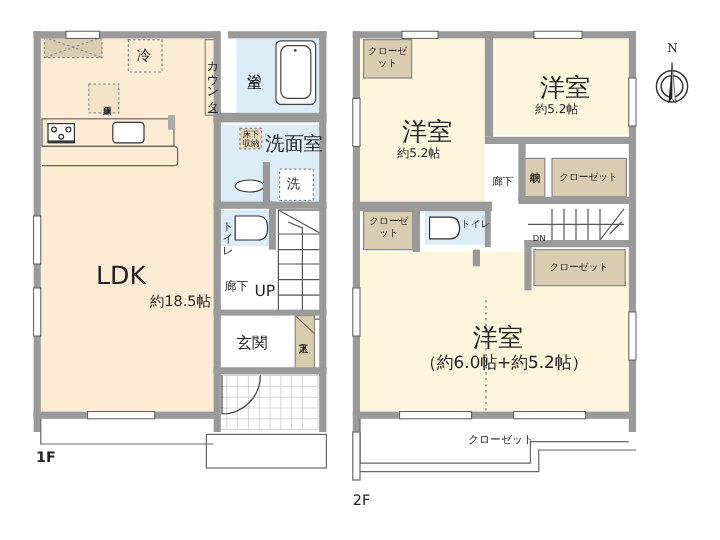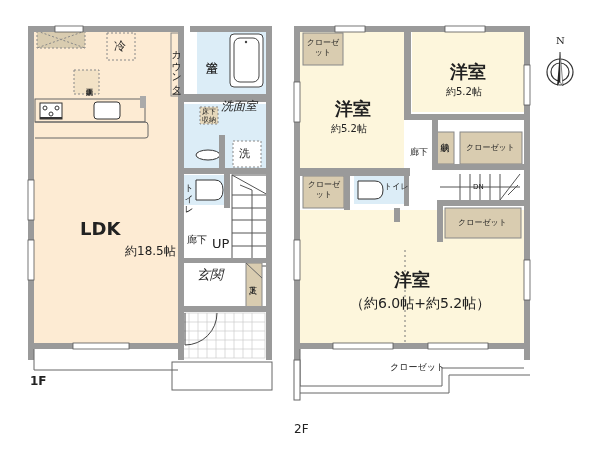--- a/index.html
+++ b/index.html
@@ -1,19 +1,19 @@
 <!DOCTYPE html>
 <html><head>
 <meta charset="utf-8">
 <style>
   html,body{margin:0;padding:0;background:#fff;}
   body{width:600px;height:450px;position:relative;overflow:hidden;font-family:"DejaVu Sans","Liberation Sans",sans-serif;}
   svg{position:absolute;left:0;top:0;}
   .lbl{position:absolute;color:#222;text-align:center;white-space:nowrap;line-height:1;}
-  .big{font-size:18px;font-weight:bold;}
+  .big{font-size:21px;}
   .mid{font-size:12px;}
   .sm{font-size:9px;}
   .xs{font-size:8px;}
   .vert{writing-mode:vertical-rl;text-orientation:upright;letter-spacing:0;}
 </style>
 </head>
 <body>
 
 <svg width="600" height="450" viewBox="0 0 600 450">
 
@@ -184,41 +184,41 @@
     <polygon points="0,-20 -3,14 0,10" fill="#222"></polygon>
     <polygon points="0,-20 3,14 0,10" fill="#fff" stroke="#333" stroke-width="0.6"></polygon>
   </g>
 </svg>
 
 <div class="lbl mid" style="left:114px;top:40px;">冷</div>
 <div class="lbl xs vert" style="left:80px;top:72px;width:12px;height:22px;font-size:7px;">床下収納</div>
 <div class="lbl sm vert" style="left:171px;top:35px;height:62px;font-size:10px;">カウンター</div>
 <div class="lbl mid vert" style="left:206px;top:52px;">浴室</div>
 <div class="lbl xs" style="left:200px;top:108px;width:18px;font-size:7px;white-space:normal;line-height:8px;">床下収納</div>
-<div class="lbl sm" style="left:221px;top:100px;font-size:12px;font-style:italic;">洗面室</div>
+<div class="lbl sm" style="left:221px;top:112px;font-size:16px;">洗面室</div>
 <div class="lbl sm" style="left:239px;top:148px;font-size:11px;">洗</div>
 <div class="lbl xs vert" style="left:184px;top:178px;font-size:9px;">トイレ</div>
 <div class="lbl sm" style="left:187px;top:235px;font-size:10px;">廊下</div>
 <div class="lbl xs" style="left:212px;top:237px;font-size:13px;">UP</div>
-<div class="lbl mid" style="left:197px;top:268px;font-size:13px;font-style:italic;">玄関</div>
+<div class="lbl mid" style="left:197px;top:280px;font-size:13px;">玄関</div>
 <div class="lbl xs vert" style="left:248px;top:280px;font-size:8px;">下足入</div>
 <div class="lbl big" style="left:80px;top:220px;">LDK</div>
 <div class="lbl mid" style="left:77px;top:245px;padding-left:48px;">約18.5帖</div>
 <div class="lbl mid" style="left:30px;top:375px;font-weight:bold;">1F</div>
 
 <div class="lbl xs" style="left:306px;top:38px;width:34px;white-space:normal;line-height:10px;font-size:8px;">クローゼット</div>
 <div class="lbl big" style="left:335px;top:100px;">洋室</div>
 <div class="lbl sm" style="left:331px;top:124px;font-size:10px;">約5.2帖</div>
 <div class="lbl big" style="left:450px;top:63px;">洋室</div>
 <div class="lbl sm" style="left:446px;top:87px;font-size:10px;">約5.2帖</div>
 <div class="lbl xs" style="left:410px;top:148px;font-size:9px;">廊下</div>
 <div class="lbl xs vert" style="left:440px;top:136px;font-size:9px;">収納</div>
 <div class="lbl xs" style="left:466px;top:144px;font-size:8px;">クローゼット</div>
 <div class="lbl xs" style="left:306px;top:180px;width:36px;white-space:normal;line-height:10px;font-size:8px;">クローゼット</div>
 <div class="lbl xs" style="left:384px;top:183px;font-size:8px;">トイレ</div>
-<div class="lbl xs" style="left:444px;top:184px;font-size:7px;margin-left:29px;">DN</div>
+<div class="lbl xs" style="left:444px;top:196px;font-size:7px;">DN</div>
 <div class="lbl xs" style="left:458px;top:219px;font-size:8px;">クローゼット</div>
 <div class="lbl big" style="left:394px;top:271px;">洋室</div>
 <div class="lbl sm" style="left:350px;top:296px;font-size:14px;">（約6.0帖+約5.2帖）</div>
 <div class="lbl xs" style="left:390px;top:363px;font-size:9px;">クローゼット</div>
-<div class="lbl mid" style="left:294px;top:411px;margin-top:12px;">2F</div>
+<div class="lbl mid" style="left:294px;top:411px;">2F</div>
 
 <div class="lbl sm" style="left:556px;top:36px;font-family:'DejaVu Serif',serif;font-size:10px;">N</div>
 
 </body></html>

